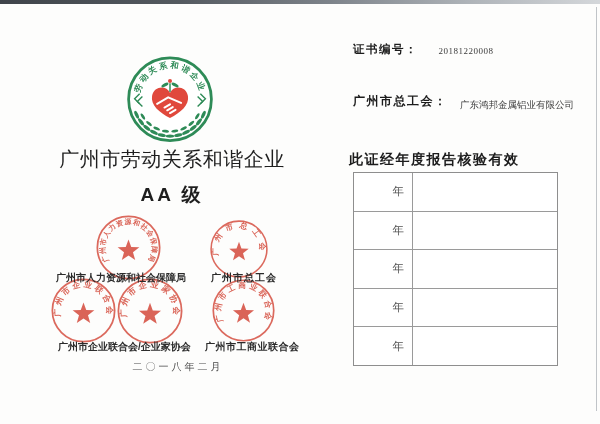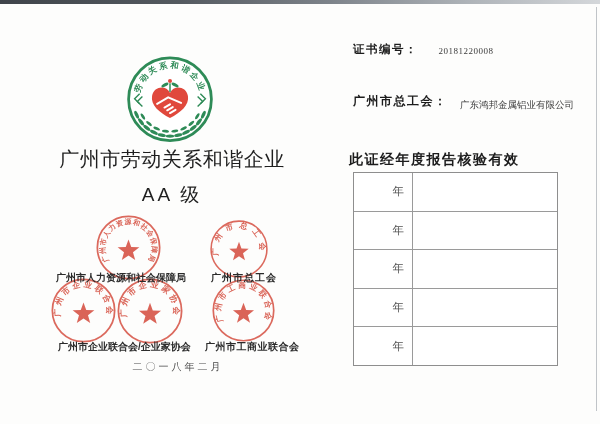--- a/index.html
+++ b/index.html
@@ -15,21 +15,21 @@
     background:linear-gradient(90deg,#3f444a 0%,#545a60 30%,#7d838a 55%,#aeb3b8 78%,#d4d7da 100%); }
   .edge-right { position:absolute; top:7px; right:3px; width:1px; height:404px; background:#c0c4c8; }
 
   
   .logo { position:absolute; left:124px; top:56px; width:92px; height:92px; }
   .logo svg { width:100%; height:100%; display:block; }
 
   .title-line1 { position:absolute; left:40px; top:146px; width:264px; text-align:center;
     font-size:20px; font-weight:normal; color:#1e1e1e; letter-spacing:0.5px; white-space:nowrap; }
   .title-line2 { position:absolute; left:40px; top:182px; width:264px; text-align:center;
-    font-size:19px; font-weight:normal; color:#1e1e1e; letter-spacing:3px; }
+    font-size:19px; font-weight:bold; color:#1e1e1e; letter-spacing:3px; }
 
   .seal { position:absolute; }
   .seal svg { width:100%; height:100%; display:block; }
   .seal-1 { left:95px;  top:214px; width:67px; height:67px; }
   .seal-2 { left:209px; top:219px; width:60px; height:60px; }
   .seal-3 { left:50px;  top:277px; width:67px; height:67px; }
   .seal-4 { left:116px; top:277px; width:68px; height:68px; }
   .seal-5 { left:211px; top:278px; width:65px; height:65px; }
 
   .issuer { position:absolute; font-size:10px; font-weight:bold; color:#2b2b2b;

